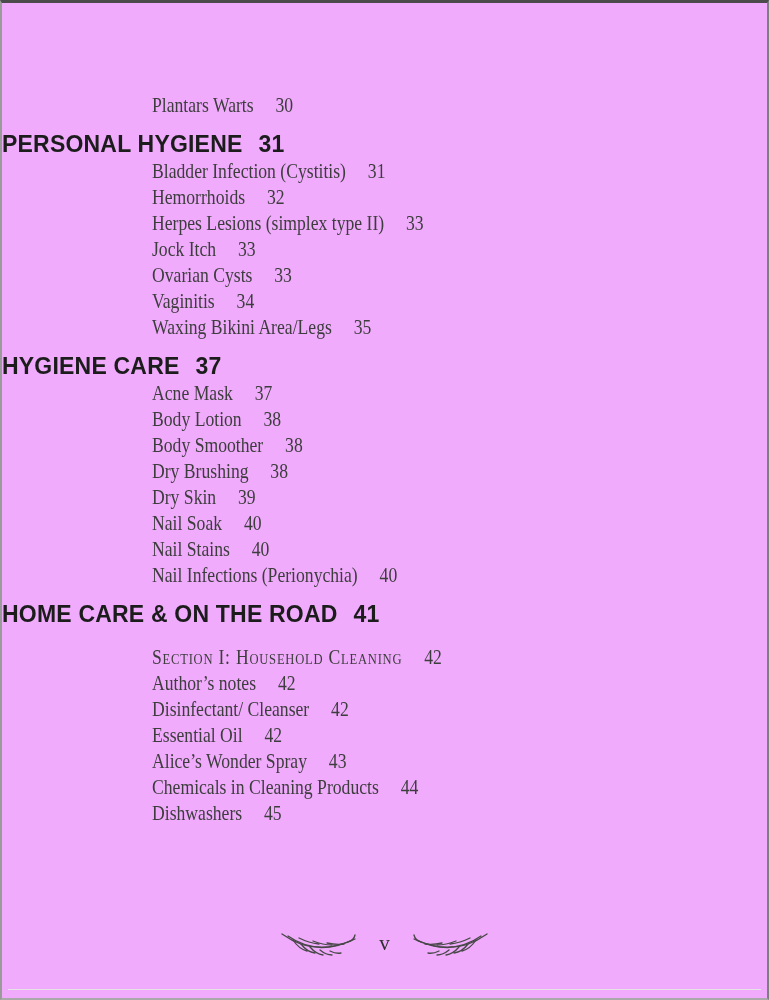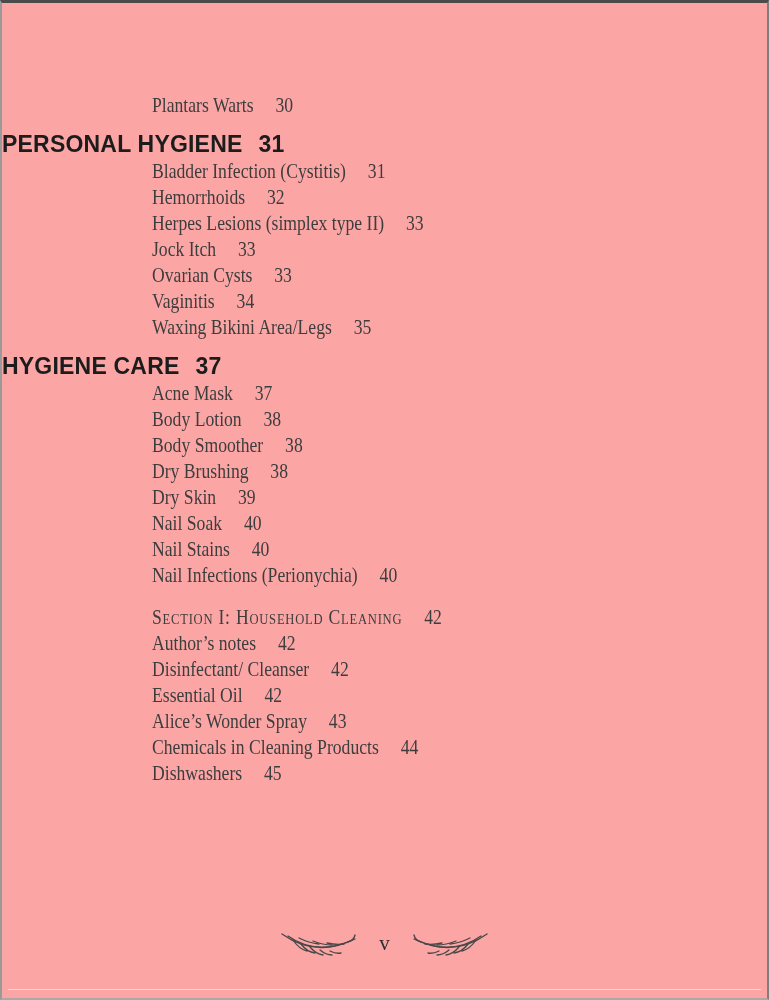--- a/index.html
+++ b/index.html
@@ -1,21 +1,21 @@
 <!DOCTYPE html>
 <html><head>
 <meta charset="utf-8">
 <style>
   html, body { margin: 0; padding: 0; background: #ffffff; }
   .page {
     position: relative;
     width: 769px;
     height: 1000px;
     box-sizing: border-box;
-    background: #fca5a5;
+    background: #f0abfc;
     border-top: 3px solid #4b4b4b;
     border-left: 2px solid #9a9a9a;
     border-right: 2px solid #7e7e7e;
     border-bottom: 2px solid #a9a9a9;
     overflow: hidden;
     font-family: "Liberation Serif", serif;
   }
   .scan-bottom-line {
     position: absolute;
     left: 6px; right: 6px; bottom: 8px;
@@ -91,20 +91,21 @@
       <div class="entry"><span class="scale"><span class="e-label">Waxing Bikini Area/Legs</span><span class="e-page">35</span></span></div>
       <div class="heading"><span class="h-label">HYGIENE CARE</span><span class="h-page">37</span></div>
       <div class="entry"><span class="scale"><span class="e-label">Acne Mask</span><span class="e-page">37</span></span></div>
       <div class="entry"><span class="scale"><span class="e-label">Body Lotion</span><span class="e-page">38</span></span></div>
       <div class="entry"><span class="scale"><span class="e-label">Body Smoother</span><span class="e-page">38</span></span></div>
       <div class="entry"><span class="scale"><span class="e-label">Dry Brushing</span><span class="e-page">38</span></span></div>
       <div class="entry"><span class="scale"><span class="e-label">Dry Skin</span><span class="e-page">39</span></span></div>
       <div class="entry"><span class="scale"><span class="e-label">Nail Soak</span><span class="e-page">40</span></span></div>
       <div class="entry"><span class="scale"><span class="e-label">Nail Stains</span><span class="e-page">40</span></span></div>
       <div class="entry"><span class="scale"><span class="e-label">Nail Infections (Perionychia)</span><span class="e-page">40</span></span></div>
+      <div class="heading"><span class="h-label">HOME CARE &amp; ON THE ROAD</span><span class="h-page">41</span></div>
       <div class="entry smallcaps"><span class="scale"><span class="e-label">Section I: Household Cleaning</span><span class="e-page">42</span></span></div>
       <div class="entry"><span class="scale"><span class="e-label">Author’s notes</span><span class="e-page">42</span></span></div>
       <div class="entry"><span class="scale"><span class="e-label">Disinfectant/ Cleanser</span><span class="e-page">42</span></span></div>
       <div class="entry"><span class="scale"><span class="e-label">Essential Oil</span><span class="e-page">42</span></span></div>
       <div class="entry"><span class="scale"><span class="e-label">Alice’s Wonder Spray</span><span class="e-page">43</span></span></div>
       <div class="entry"><span class="scale"><span class="e-label">Chemicals in Cleaning Products</span><span class="e-page">44</span></span></div>
       <div class="entry"><span class="scale"><span class="e-label">Dishwashers</span><span class="e-page">45</span></span></div>
     </div>
 
   <div class="footer">

